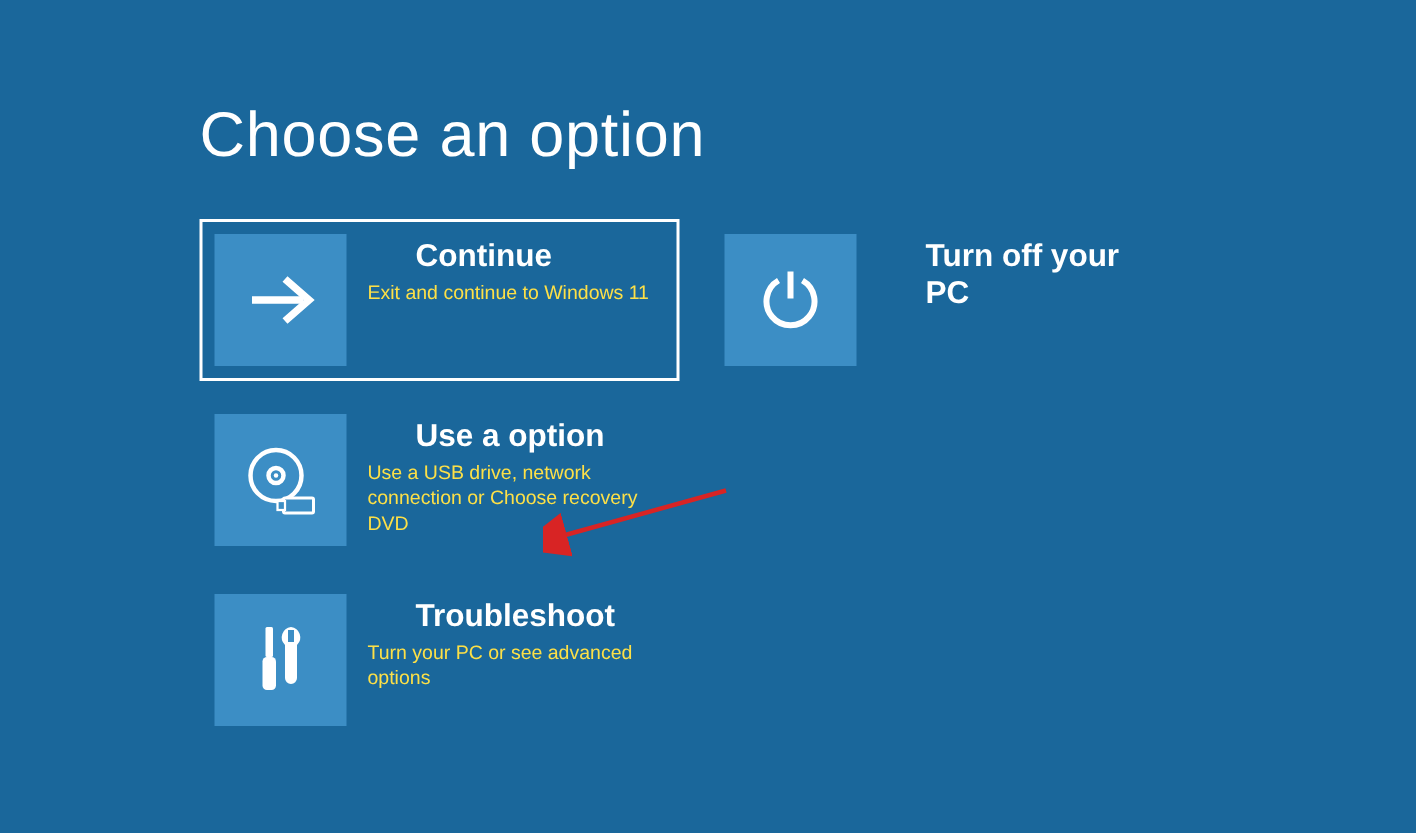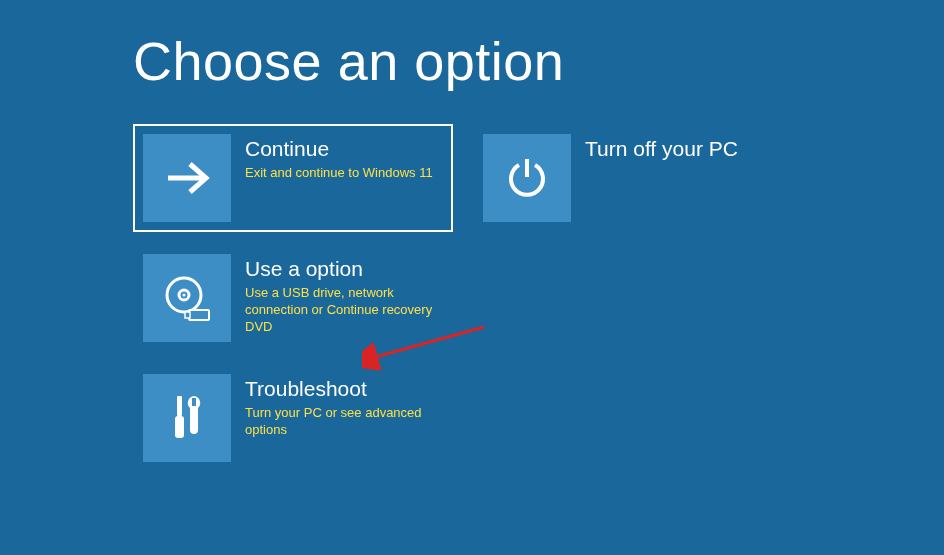--- a/index.html
+++ b/index.html
@@ -3,33 +3,33 @@
   <meta charset="utf-8">
   <style>
     * { box-sizing: border-box; margin: 0; padding: 0; }
     body {
       width: 944px; height: 555px;
       background: #1a679b;
       font-family: "Segoe UI Light", "Segoe UI", -apple-system, sans-serif;
       color: #fff; overflow: hidden; position: relative;
     }
     .page { padding: 30px 130px 0 133px; }
-    .page-title { font-size: 54px; font-weight: 300; letter-spacing: 0.5px; margin-bottom: 32px; }
+    .page-title { font-size: 42px; font-weight: 300; letter-spacing: 0.5px; margin-bottom: 32px; margin-top: 36px; }
     .grid { display: grid; grid-template-columns: 320px 320px; column-gap: 20px; row-gap: 12px; }
     .tile {
       display: flex; align-items: flex-start; gap: 14px;
       padding: 10px 12px 10px 10px; cursor: pointer; position: relative;
     }
     .tile.selected { outline: 2px solid #fff; outline-offset: -2px; }
     .tile-icon {
       width: 88px; height: 88px; background: #3c8ec5;
       flex: 0 0 88px; display: flex; align-items: center; justify-content: center;
     }
     .tile-text { display: flex; flex-direction: column; padding-top: 2px; }
-    .tile-title { font-size: 21px; font-weight: 400; line-height: 1.2; margin-bottom: 4px; }
+    .tile-title { font-size: 21px; font-weight: 700; line-height: 1.2; margin-bottom: 4px; margin-left: 32px; }
     .tile-desc { font-size: 13px; font-weight: 400; color: #fde047; line-height: 1.3; max-width: 205px; }
     svg { display: block; }
     .arrow-annotation { position: absolute; left: 362px; top: 323px; pointer-events: none; }
   </style>
 </head>
 <body>
 
 <div class="page">
   <h1 class="page-title">Choose an option</h1>
 
@@ -74,21 +74,21 @@
             <circle cx="25" cy="25" r="1.5" fill="#fff" stroke="none"></circle>
           </g>
           <g fill="#3c8ec5" stroke="#fff" stroke-width="2">
             <rect x="30" y="40" width="20" height="10" rx="1"></rect>
             <rect x="26" y="42" width="5" height="6" stroke-width="1.5"></rect>
           </g>
         </svg>
       </div>
       <div class="tile-text">
         <div class="tile-title">Use a option</div>
-        <div class="tile-desc">Use a USB drive, network connection or Continue recovery DVD</div>
+        <div class="tile-desc">Use a USB drive, network connection or Choose recovery DVD</div>
       </div>
     </div>
 
     <div></div>
 
     <div class="tile">
       <div class="tile-icon">
         <svg width="50" height="56" viewBox="0 0 50 56">
 
           <g fill="#fff">

